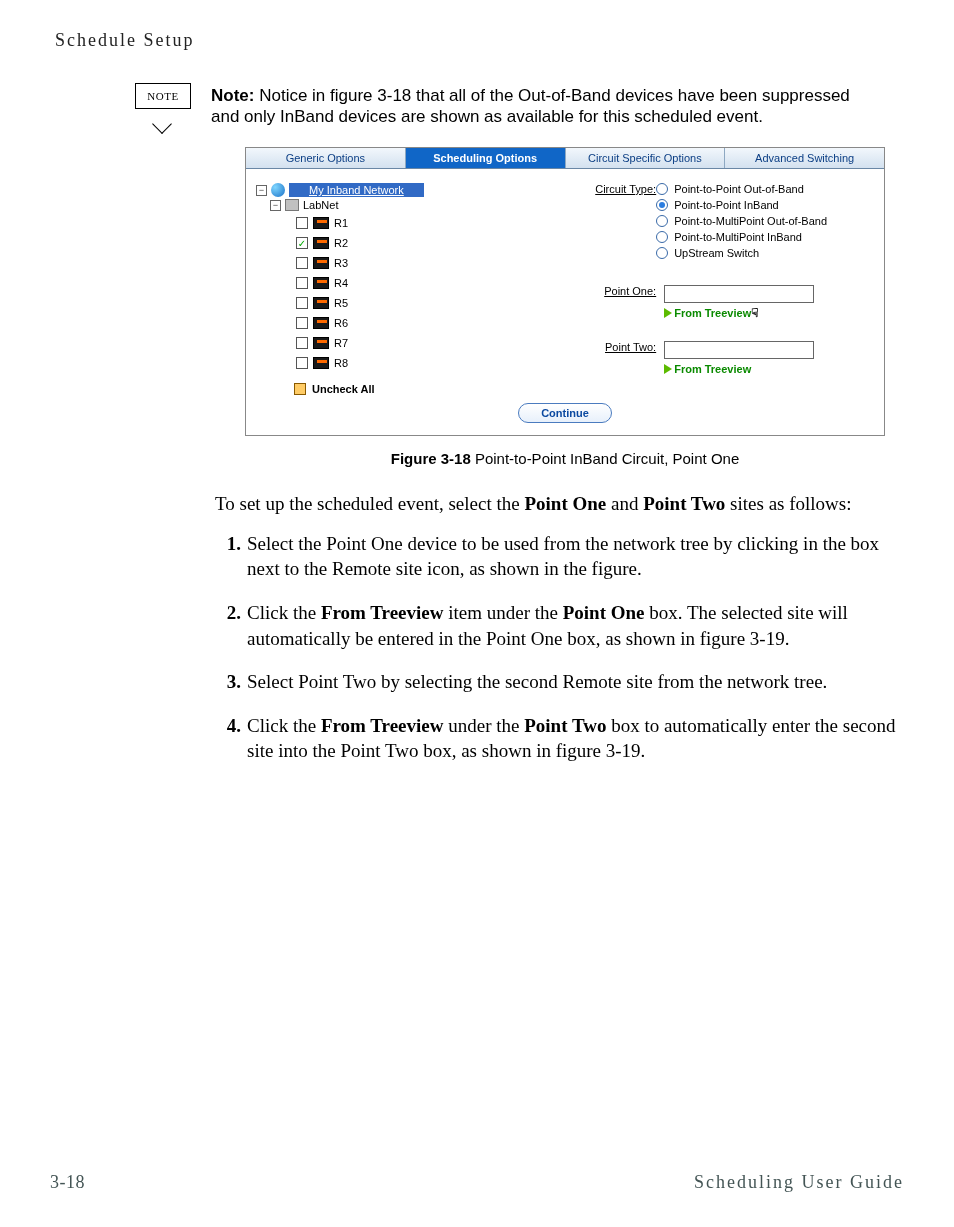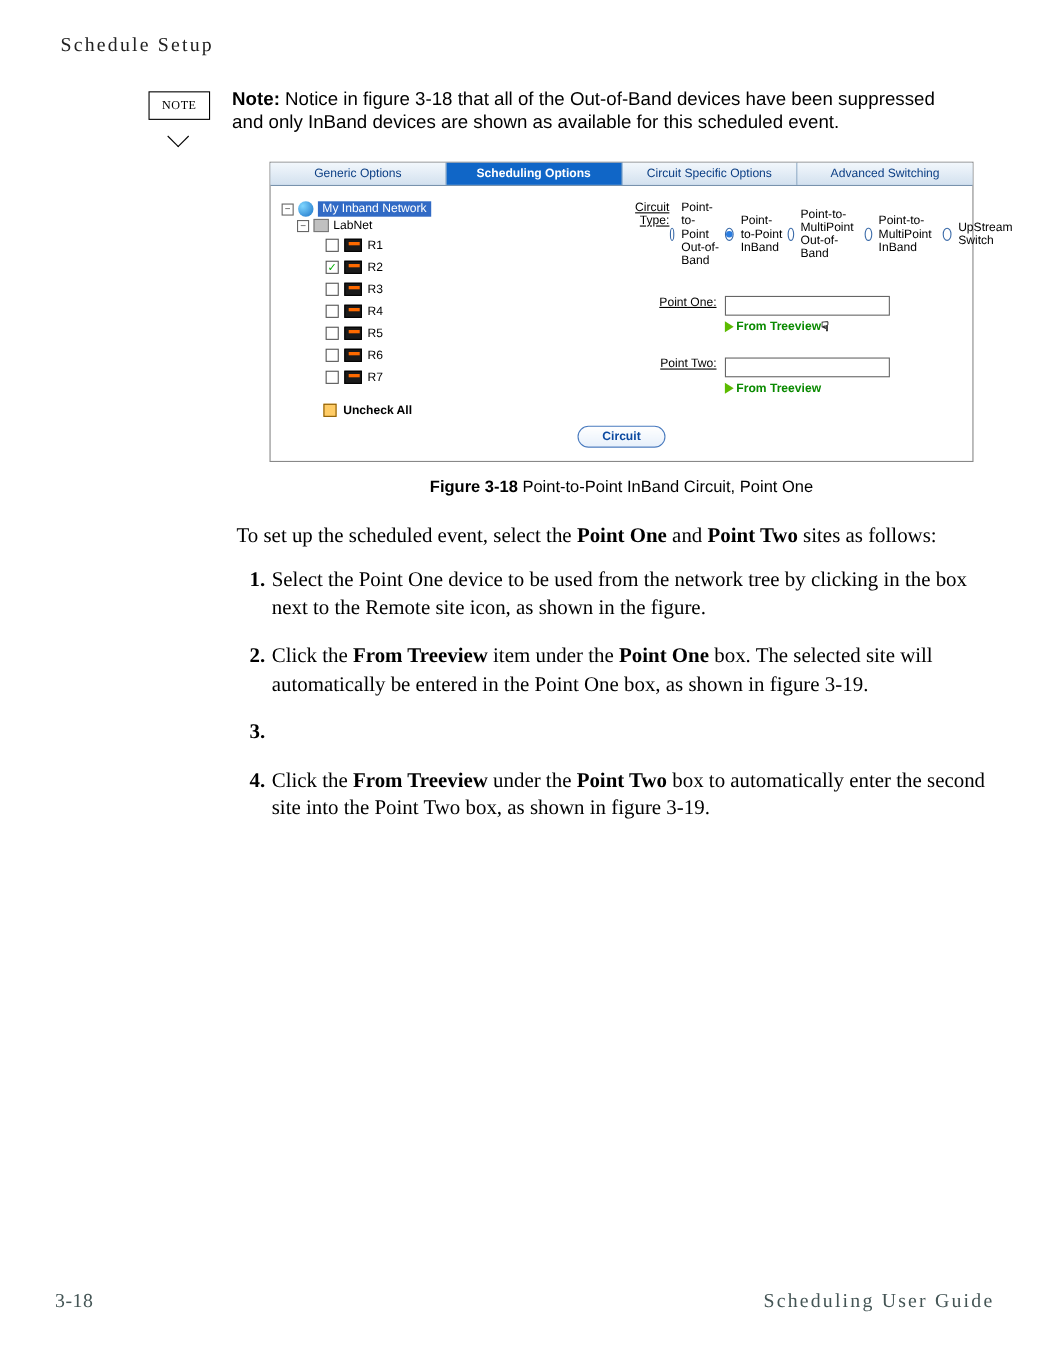--- a/index.html
+++ b/index.html
@@ -14,21 +14,21 @@
   }
   .header-title {
     font-size: 18px;
     letter-spacing: 2px;
     color: #222;
     margin-bottom: 28px;
     margin-left: -40px;
   }
   .note-row {
     display: flex;
-    align-items: flex-start;
+    align-items: flex-end;
     gap: 20px;
     margin-left: 40px;
     margin-bottom: 20px;
   }
   .note-badge {
     width: 56px; height: 44px;
     position: relative;
     flex-shrink: 0;
     margin-top: 4px;
   }
@@ -92,33 +92,33 @@
   .tree-col {
     width: 52%;
     position: relative;
   }
   .tree-root {
     display: flex; align-items: center; gap: 4px;
     margin-bottom: 2px;
   }
   .exp { width:11px;height:11px;border:1px solid #666;display:inline-flex;align-items:center;justify-content:center;font-size:9px;line-height:1;color:#444;background:#fff; }
   .globe { width:14px;height:14px;border-radius:50%;background: radial-gradient(circle at 30% 30%, #7fd6ff,#1a72c8); display:inline-block; }
-  .root-label { background:#316ac5;color:#fff;padding:1px 4px;font-size:11px; }
+  .root-label { background:#316ac5;color:#fff;padding:1px 20px;font-size:11px;text-decoration:underline; }
   .labnet-row { display:flex;align-items:center;gap:4px;margin-left:14px;margin-top:2px; }
   .labnet-icon { width:14px;height:12px;background:#c0c0c0;border:1px solid #777;display:inline-block; }
   .nodes { margin-left: 40px; margin-top: 2px; }
   .node-row { display:flex;align-items:center;gap:5px;height:20px; }
   .cb { width:12px;height:12px;border:1px solid #555;display:inline-flex;align-items:center;justify-content:center;font-size:10px;color:#0a0;background:#fff; }
   .dev-icon { width:16px;height:12px;background:#1a1a1a;border:1px solid #000;position:relative; }
   .dev-icon::after{content:"";position:absolute;left:3px;top:2px;width:10px;height:3px;background:#ff6a00;}
   .node-label { font-size:11px; color:#000; }
   .opts-col { width:48%; font-size:11px; }
   .ct-row { display:flex; margin-bottom:4px; }
   .sec-label { width:74px; text-align:right; text-decoration: underline; color:#000; font-size:11px; }
-  .radios { display:flex; flex-direction:row; gap:4px; }
+  .radios { display:flex; flex-direction:column; gap:4px; }
   .radio { display:flex; align-items:center; gap:6px; }
   .radio-dot { width:12px;height:12px;border:1px solid #3a6aa8;border-radius:50%;display:inline-flex;align-items:center;justify-content:center; }
   .radio-dot.sel::after{content:"";width:6px;height:6px;background:#2b7de0;border-radius:50%;}
   .pt-block { display:flex; gap:8px; margin-top:26px; }
   .pt-block2 { margin-top:22px; }
   .pt-input-col { display:flex; flex-direction:column; gap:4px; }
   .pt-input { width:150px;height:18px;border:1px solid #666;background:#fff; }
   .from-tv { color:#0a8a00;font-weight:bold;font-size:11px;display:flex;align-items:center;gap:2px; }
   .tri { width:0;height:0;border-top:5px solid transparent;border-bottom:5px solid transparent;border-left:8px solid #5cbb00;display:inline-block; }
   .cursor { font-size:12px;line-height:1;margin-left:-2px;color:#000; }
@@ -229,20 +229,25 @@
           <div class="node-row">
             <span class="cb"></span>
             <span class="dev-icon"></span>
             <span class="node-label">R6</span>
           </div>
           <div class="node-row">
             <span class="cb"></span>
             <span class="dev-icon"></span>
             <span class="node-label">R7</span>
           </div>
+          <div class="node-row">
+            <span class="cb"></span>
+            <span class="dev-icon"></span>
+            <span class="node-label">R8</span>
+          </div>
         </div>
     </div>
 
     <div class="opts-col">
       <div class="ct-row">
         <div class="sec-label">Circuit Type:</div>
         <div class="radios" id="radio-list">
             <div class="radio">
               <span class="radio-dot"></span>
               <span>Point-to-Point Out-of-Band</span>
@@ -290,21 +295,21 @@
       </div>
     </div>
   </div>
 
   <div class="uncheck-bar">
     <span class="uncheck-sq"></span>
     <span class="uncheck-lab">Uncheck All</span>
   </div>
 
   <div class="continue-row">
-    <span class="continue-btn">Circuit</span>
+    <span class="continue-btn">Continue</span>
   </div>
 </div>
 
 <div class="figure-caption">
   <b>Figure 3-18</b><span>   Point-to-Point InBand Circuit, Point One</span>
 </div>
 
 <div class="body-para">
   <span>To set up the scheduled event, select the </span><b>Point One</b><span> and </span><b>Point Two</b><span> sites as follows:</span>
 </div>
@@ -313,20 +318,21 @@
     <div class="step">
       <div class="step-num">1.</div>
       <div class="step-body"><span>Select the Point One device to be used from the network tree by clicking in the box next to the Remote site icon, as shown in the figure.</span></div>
     </div>
     <div class="step">
       <div class="step-num">2.</div>
       <div class="step-body"><span>Click the </span><span class="b">From Treeview</span><span> item under the </span><span class="b">Point One</span><span> box. The selected site will automatically be entered in the Point One box, as shown in figure 3-19.</span></div>
     </div>
     <div class="step">
       <div class="step-num">3.</div>
+      <div class="step-body"><span>Select Point Two by selecting the second Remote site from the network tree.</span></div>
     </div>
     <div class="step">
       <div class="step-num">4.</div>
       <div class="step-body"><span>Click the </span><span class="b">From Treeview</span><span> under the </span><span class="b">Point Two</span><span> box to automatically enter the second site into the Point Two box, as shown in figure 3-19.</span></div>
     </div>
   </div>
 
 <div class="footer">
   <span class="pg">3-18</span>
   <span class="guide">Scheduling User Guide</span>

